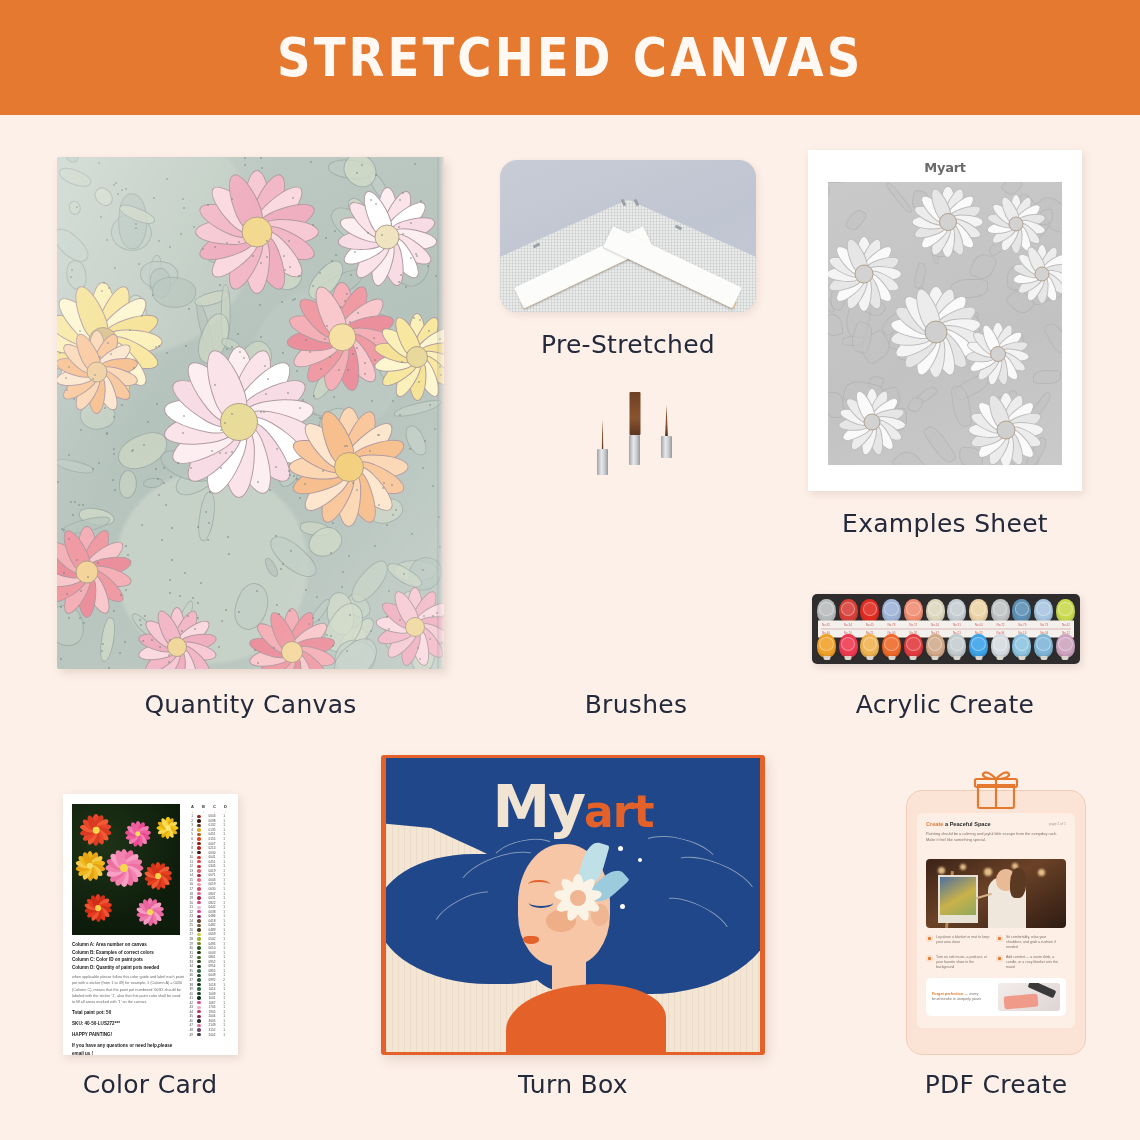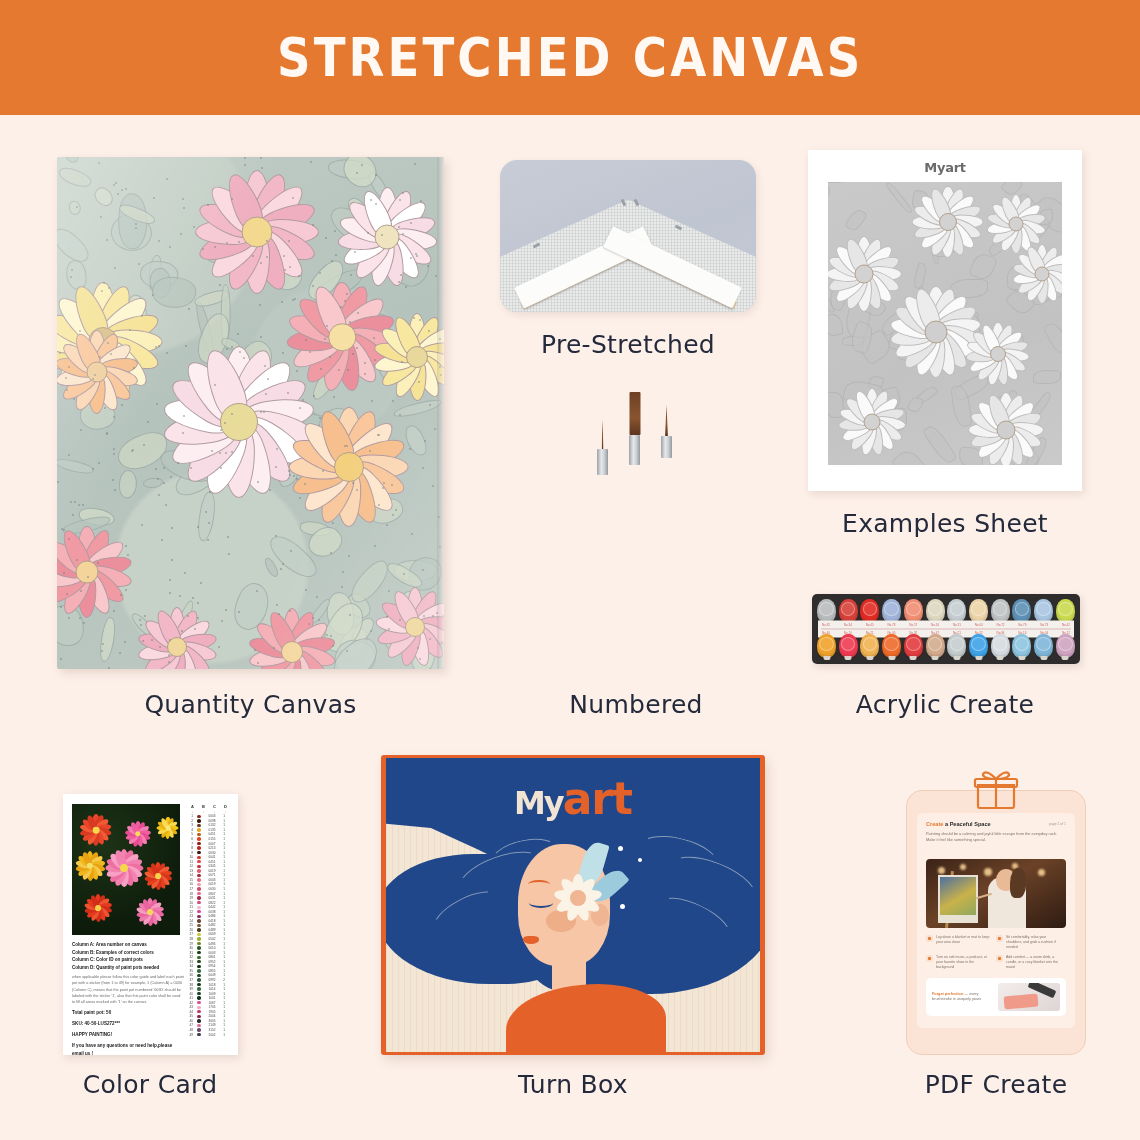--- a/index.html
+++ b/index.html
@@ -236,21 +236,21 @@
   .box-corrugate {
     position: absolute; inset: 0; opacity: .55;
     background: repeating-linear-gradient(90deg, rgba(190,165,135,.30) 0 1px, transparent 1px 6px);
   }
   .box-navy {
     position: absolute; left: 0; top: 0; width: 100%; height: 70%;
     background: #1F4789;
     clip-path: polygon(0 0,100% 0,100% 62%, 88% 70%, 72% 76%, 56% 72%, 40% 58%, 24% 44%, 12% 34%, 0 32%);
   }
   .box-logo { position: absolute; left: 0; right: 0; top: 15px; text-align: center; }
-  .logo-my { font-size: 32px; font-weight: bold; color: #F2E4D2; font-family: "DejaVu Sans", sans-serif; letter-spacing: -2px; }
+  .logo-my { font-size: 58px; font-weight: bold; color: #F2E4D2; font-family: "DejaVu Sans", sans-serif; letter-spacing: -2px; }
   .logo-art { font-size: 44px; font-weight: bold; color: #E4622A; font-family: "DejaVu Sans", sans-serif; letter-spacing: -1px; }
   .box-sub { position: absolute; left: 0; right: 0; top: 62px; text-align: center; color: #fff; font-size: 15px; font-family: "DejaVu Sans", sans-serif; }
   .hair { position: absolute; background: #1F4789; }
   .hair-strand { position: absolute; border: 1.2px solid rgba(200,206,214,.6); border-color: rgba(200,206,214,.6) transparent transparent transparent; border-radius: 50%; }
   .face { position: absolute; background: #F6C6A6; }
   .sparkle { position: absolute; background: #fff; border-radius: 50%; }
   .leafB { position: absolute; border-radius: 50% 8% 50% 8%; }
   .daisyp { position: absolute; left: 50%; top: 50%; background: #FAF3E6; border-radius: 50% 50% 42% 42% / 60% 60% 40% 40%; transform-origin: 50% 100%; }
 
   
@@ -1195,21 +1195,21 @@
     <div class="handle" style="height:205px;"></div>
     <div class="ferrule" style="bottom:205px; height:30px;"></div>
     <div class="bristle" style="bottom:235px; width:11px; height:43px; border-radius:1px;"></div>
   </div>
   <div class="brush" style="left:74px; height:265px;">
     <div class="handle" style="height:212px;"></div>
     <div class="ferrule" style="bottom:212px; height:22px;"></div>
     <div class="bristle" style="bottom:234px; width:4px; height:31px; clip-path:polygon(15% 100%,85% 100%,50% 0);"></div>
   </div>
 </div>
-<div class="caption" style="left:506px; top:690px; width:260px;">Numbered</div>
+<div class="caption" style="left:506px; top:690px; width:260px;">Brushes</div>
 
 <div class="paints">
   <div class="pot-row pot-row-top" id="potsTop">
       <div class="pot" style="background: rgb(185, 188, 189);">
         <div class="pot-lid"></div>
       </div>
       <div class="pot" style="background: rgb(214, 64, 56);">
         <div class="pot-lid"></div>
       </div>
       <div class="pot" style="background: rgb(224, 43, 34);">

